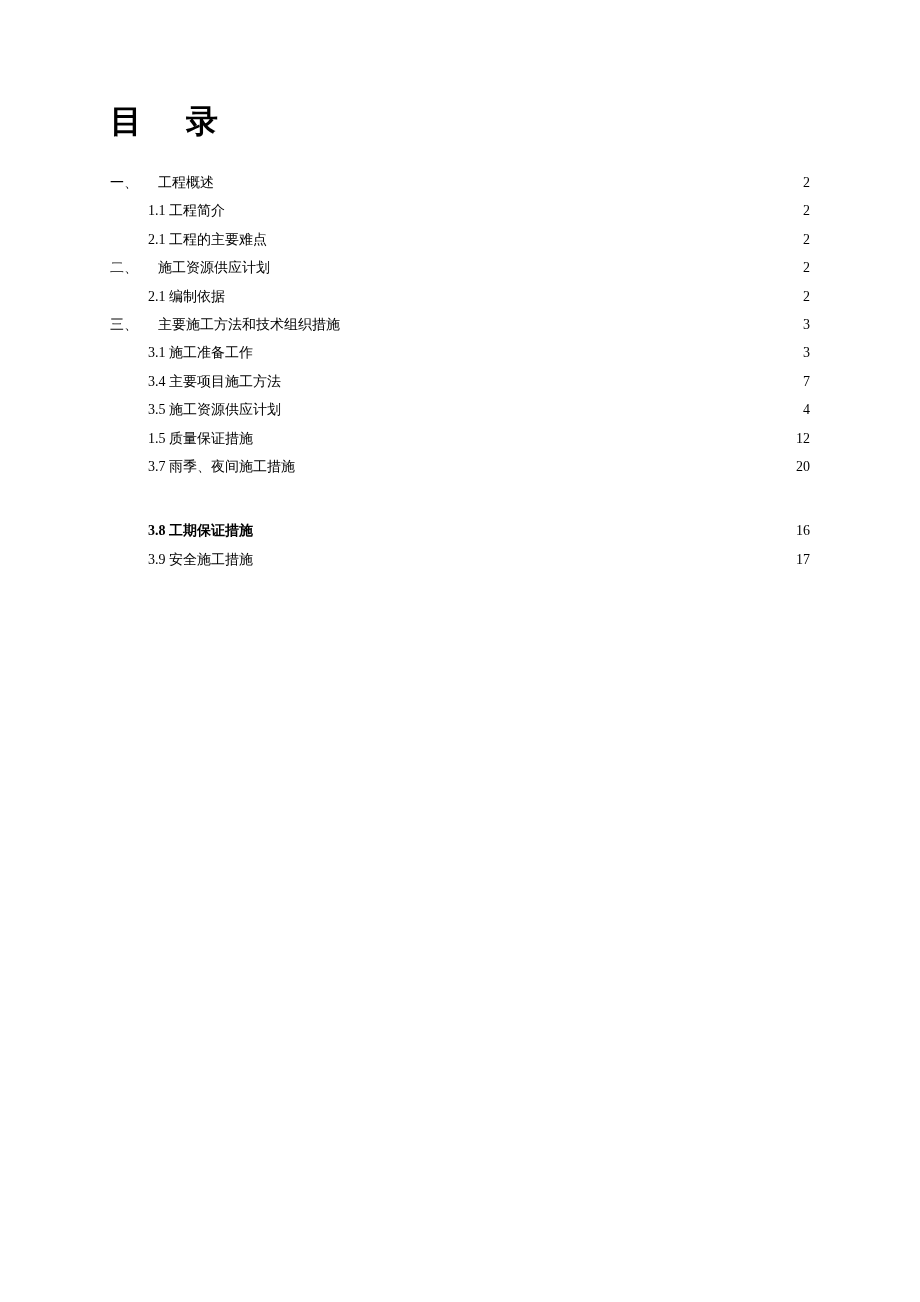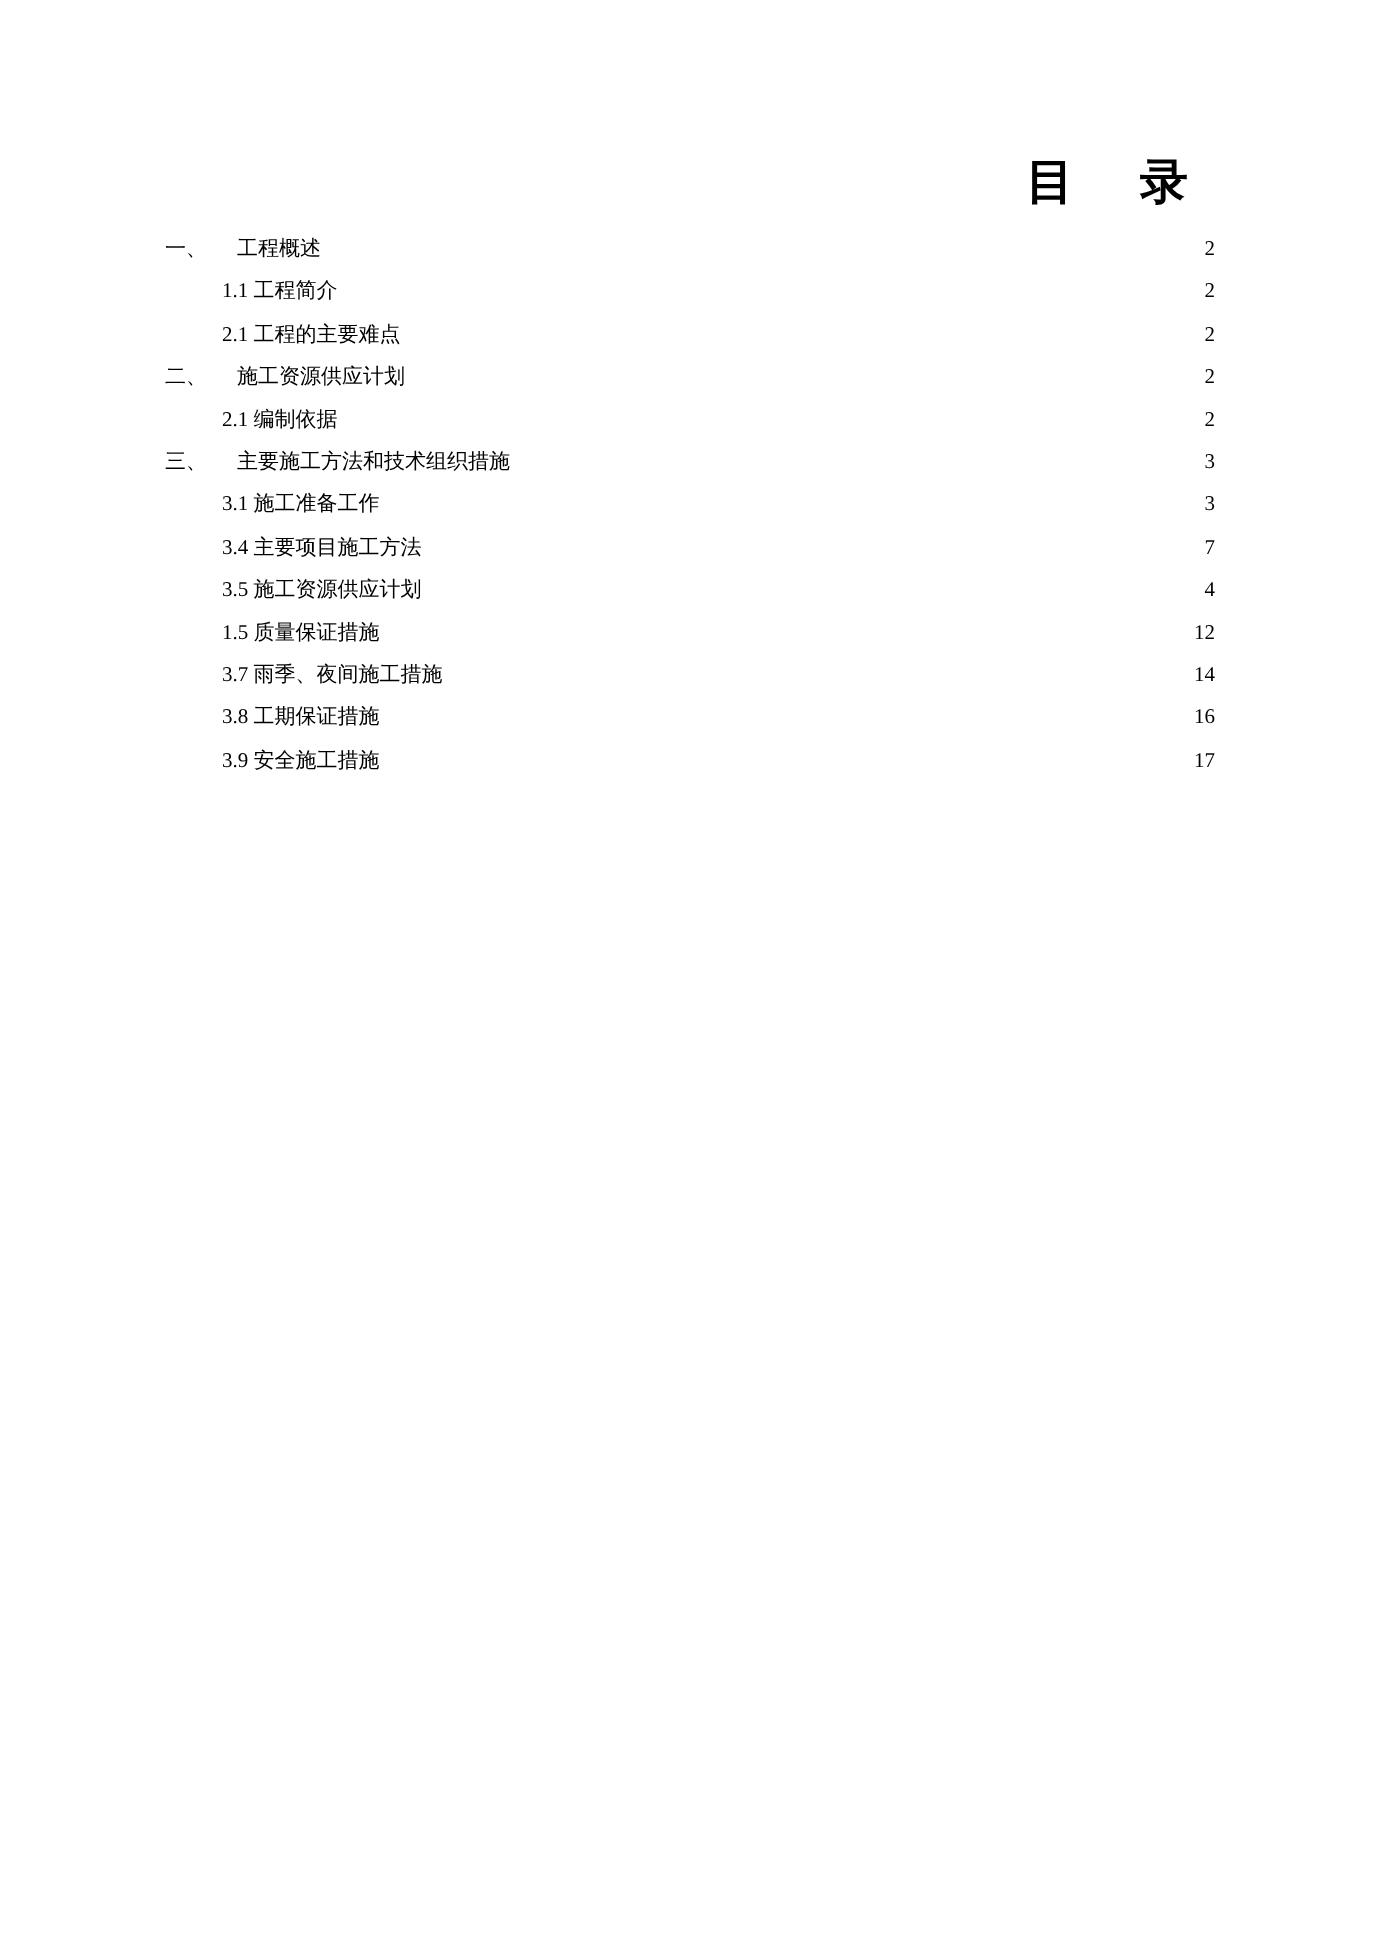--- a/index.html
+++ b/index.html
@@ -8,25 +8,25 @@
       box-sizing: border-box;
     }
     body {
       width: 920px;
       height: 1302px;
       background: #ffffff;
       font-family: "SimSun", "宋体", serif;
       padding: 100px 110px 0 110px;
     }
     .title {
-      text-align: right;
+      text-align: left;
       font-size: 32px;
       font-weight: bold;
       letter-spacing: 18px;
-      margin-bottom: 12px;
+      margin-bottom: 28px;
       color: #000;
     }
     .toc {
       font-size: 14px;
       line-height: 1.6;
       color: #000;
     }
     .toc-line {
       display: flex;
       align-items: baseline;
@@ -40,21 +40,22 @@
       padding-left: 38px;
     }
     .ord {
       flex: 0 0 auto;
       margin-right: 20px;
     }
     .label {
       flex: 0 0 auto;
     }
     .label.bold {
-      font-weight: normal;
+      font-weight: bold;
+      margin-top: 36px;
     }
     .leader {
       flex: 1 1 auto;
       overflow: hidden;
       position: relative;
       margin: 0 2px;
     }
     .leader::after {
       content: "........................................................................................................................................................................................................";
       position: absolute;
@@ -121,21 +122,21 @@
       <span class="page">4</span>
     </div>
     <div class="toc-line level-2">
       <span class="label">1.5 质量保证措施</span>
       <span class="leader"></span>
       <span class="page">12</span>
     </div>
     <div class="toc-line level-2">
       <span class="label">3.7 雨季、夜间施工措施</span>
       <span class="leader"></span>
-      <span class="page">14</span>
+      <span class="page">20</span>
     </div>
     <div class="toc-line level-2">
       <span class="label bold">3.8 工期保证措施</span>
       <span class="leader"></span>
       <span class="page">16</span>
     </div>
     <div class="toc-line level-2">
       <span class="label">3.9 安全施工措施</span>
       <span class="leader"></span>
       <span class="page">17</span>

